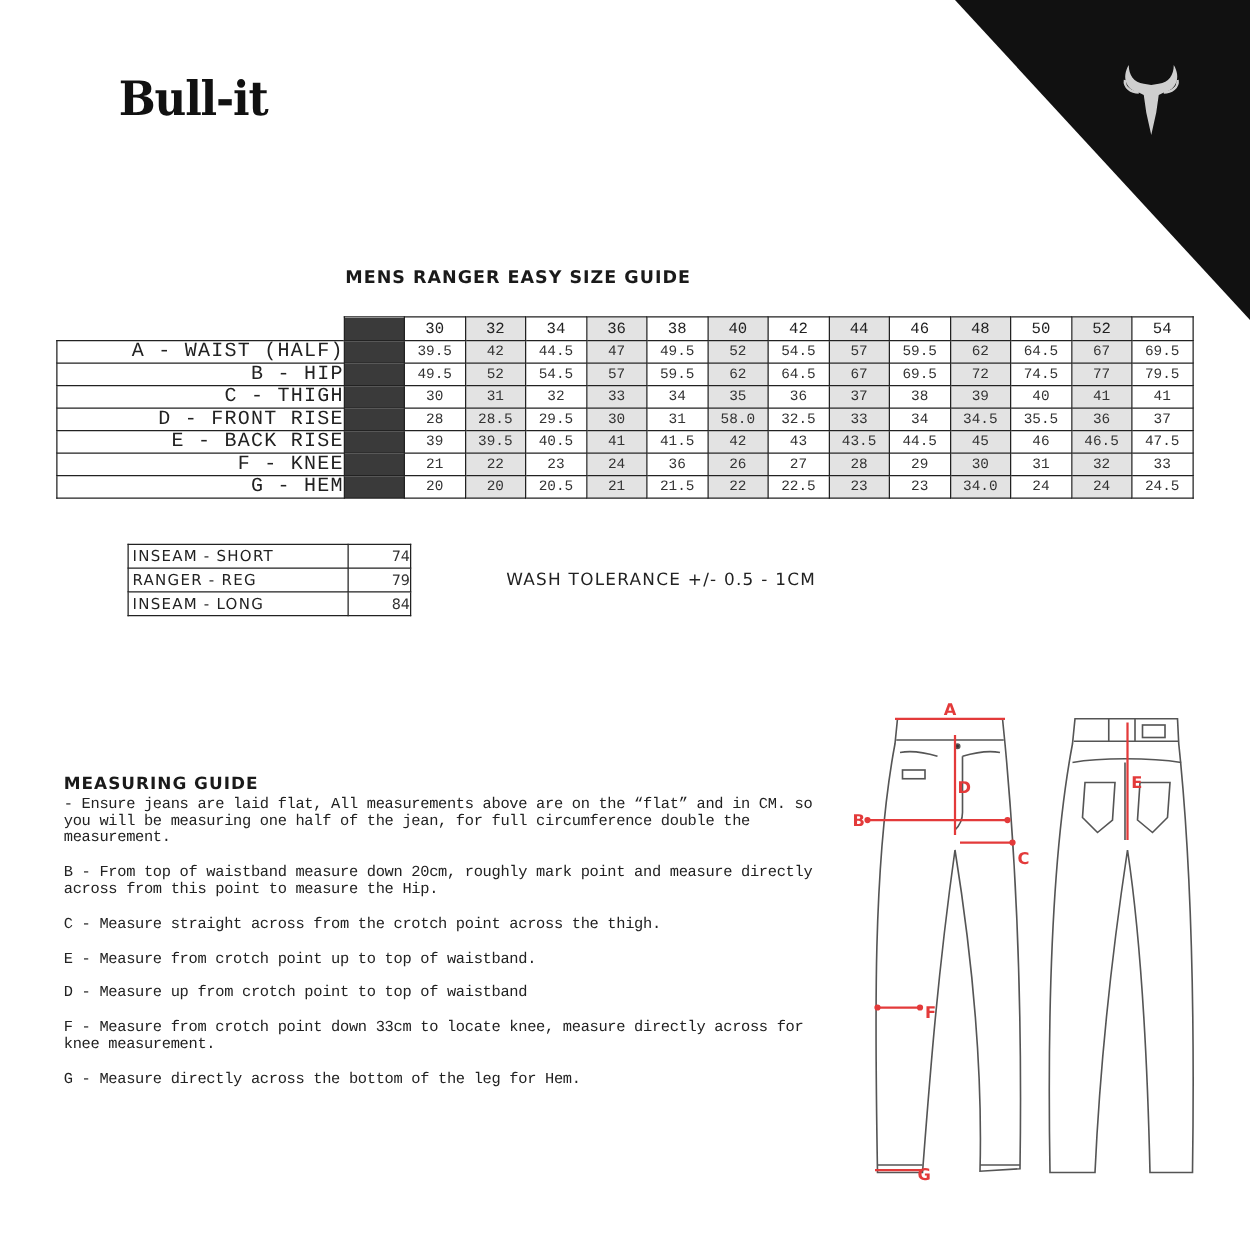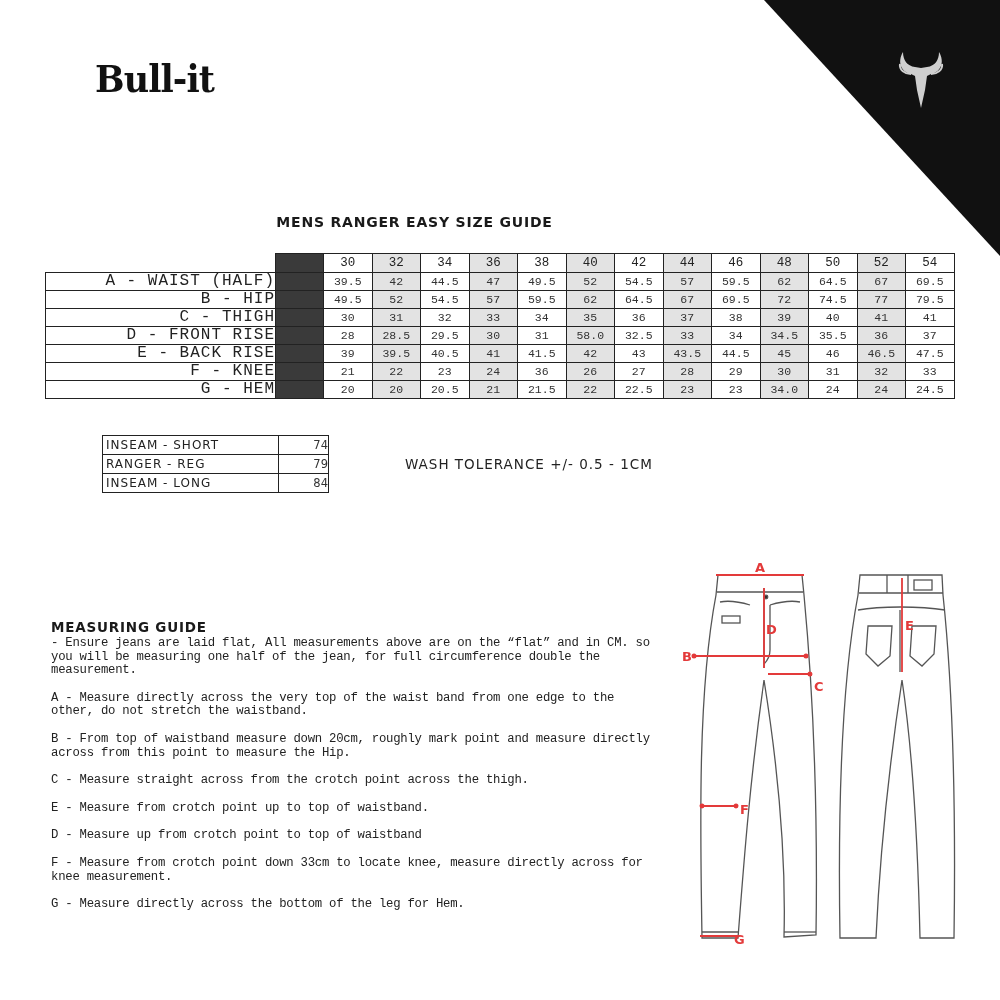--- a/index.html
+++ b/index.html
@@ -267,21 +267,20 @@
       <td class="val">84</td>
     </tr>
   </tbody>
 </table>
 
 <div id="wash">WASH TOLERANCE +/- 0.5 - 1CM</div>
 
 <div id="guide-title">MEASURING GUIDE</div>
 <div id="guide-text">
   <p>- Ensure jeans are laid flat, All measurements above are on the “flat” and in CM. so you will be measuring one half of the jean, for full circumference double the measurement.</p>
-  <p>A - Measure directly across the very top of the waist band from one edge to the other, do not stretch the waistband.</p>
   <p>B - From top of waistband measure down 20cm, roughly mark point and measure directly across from this point to measure the Hip.</p>
   <p>C - Measure straight across from the crotch point across the thigh.</p>
   <p>E - Measure from crotch point up to top of waistband.</p>
   <p>D - Measure up from crotch point to top of waistband</p>
   <p>F - Measure from crotch point down 33cm to locate knee, measure directly across for knee measurement.</p>
   <p>G - Measure directly across the bottom of the leg for Hem.</p>
 </div>
 
 <svg id="diagram" viewBox="0 0 320 390">
   <g fill="none" stroke="#555" stroke-width="1.3">

